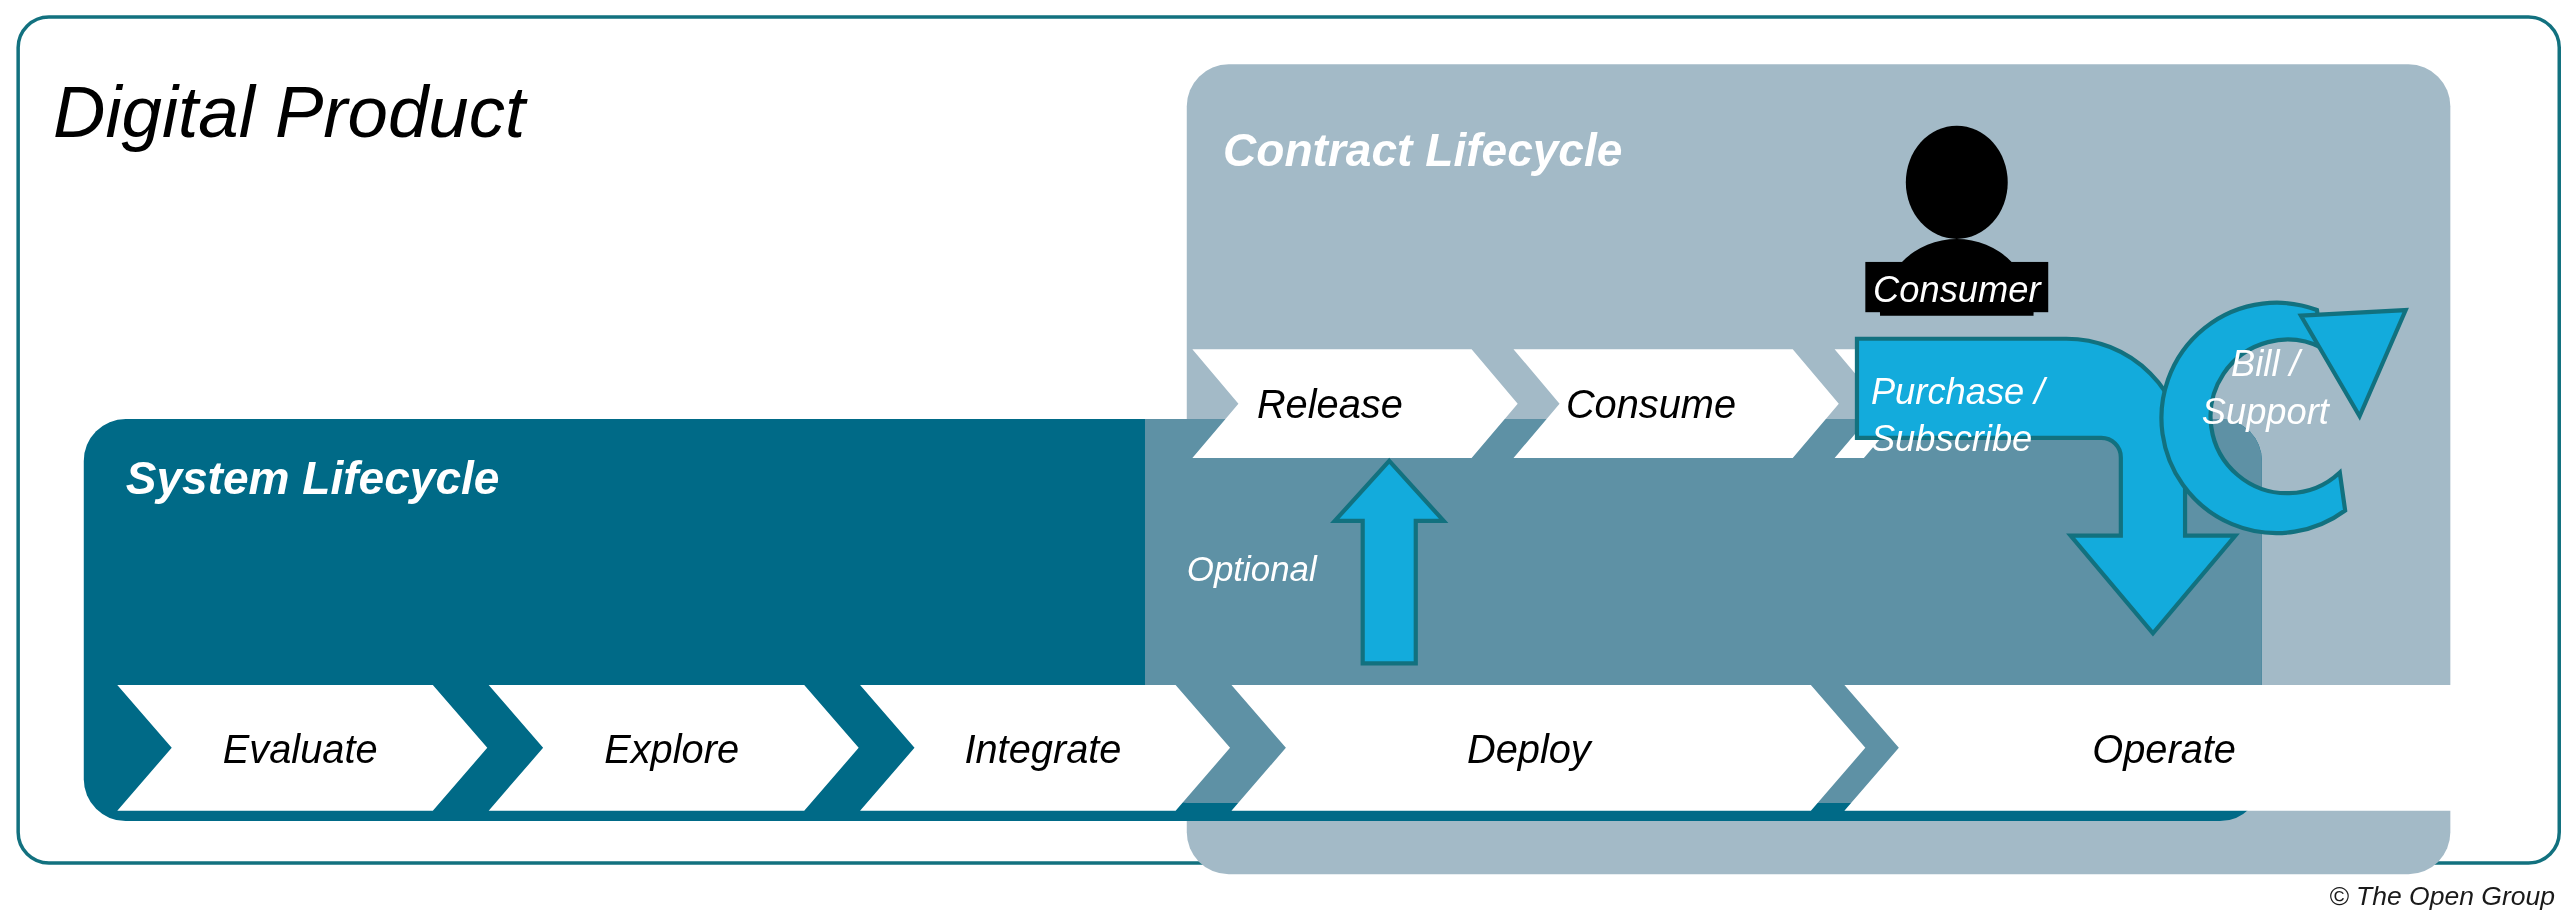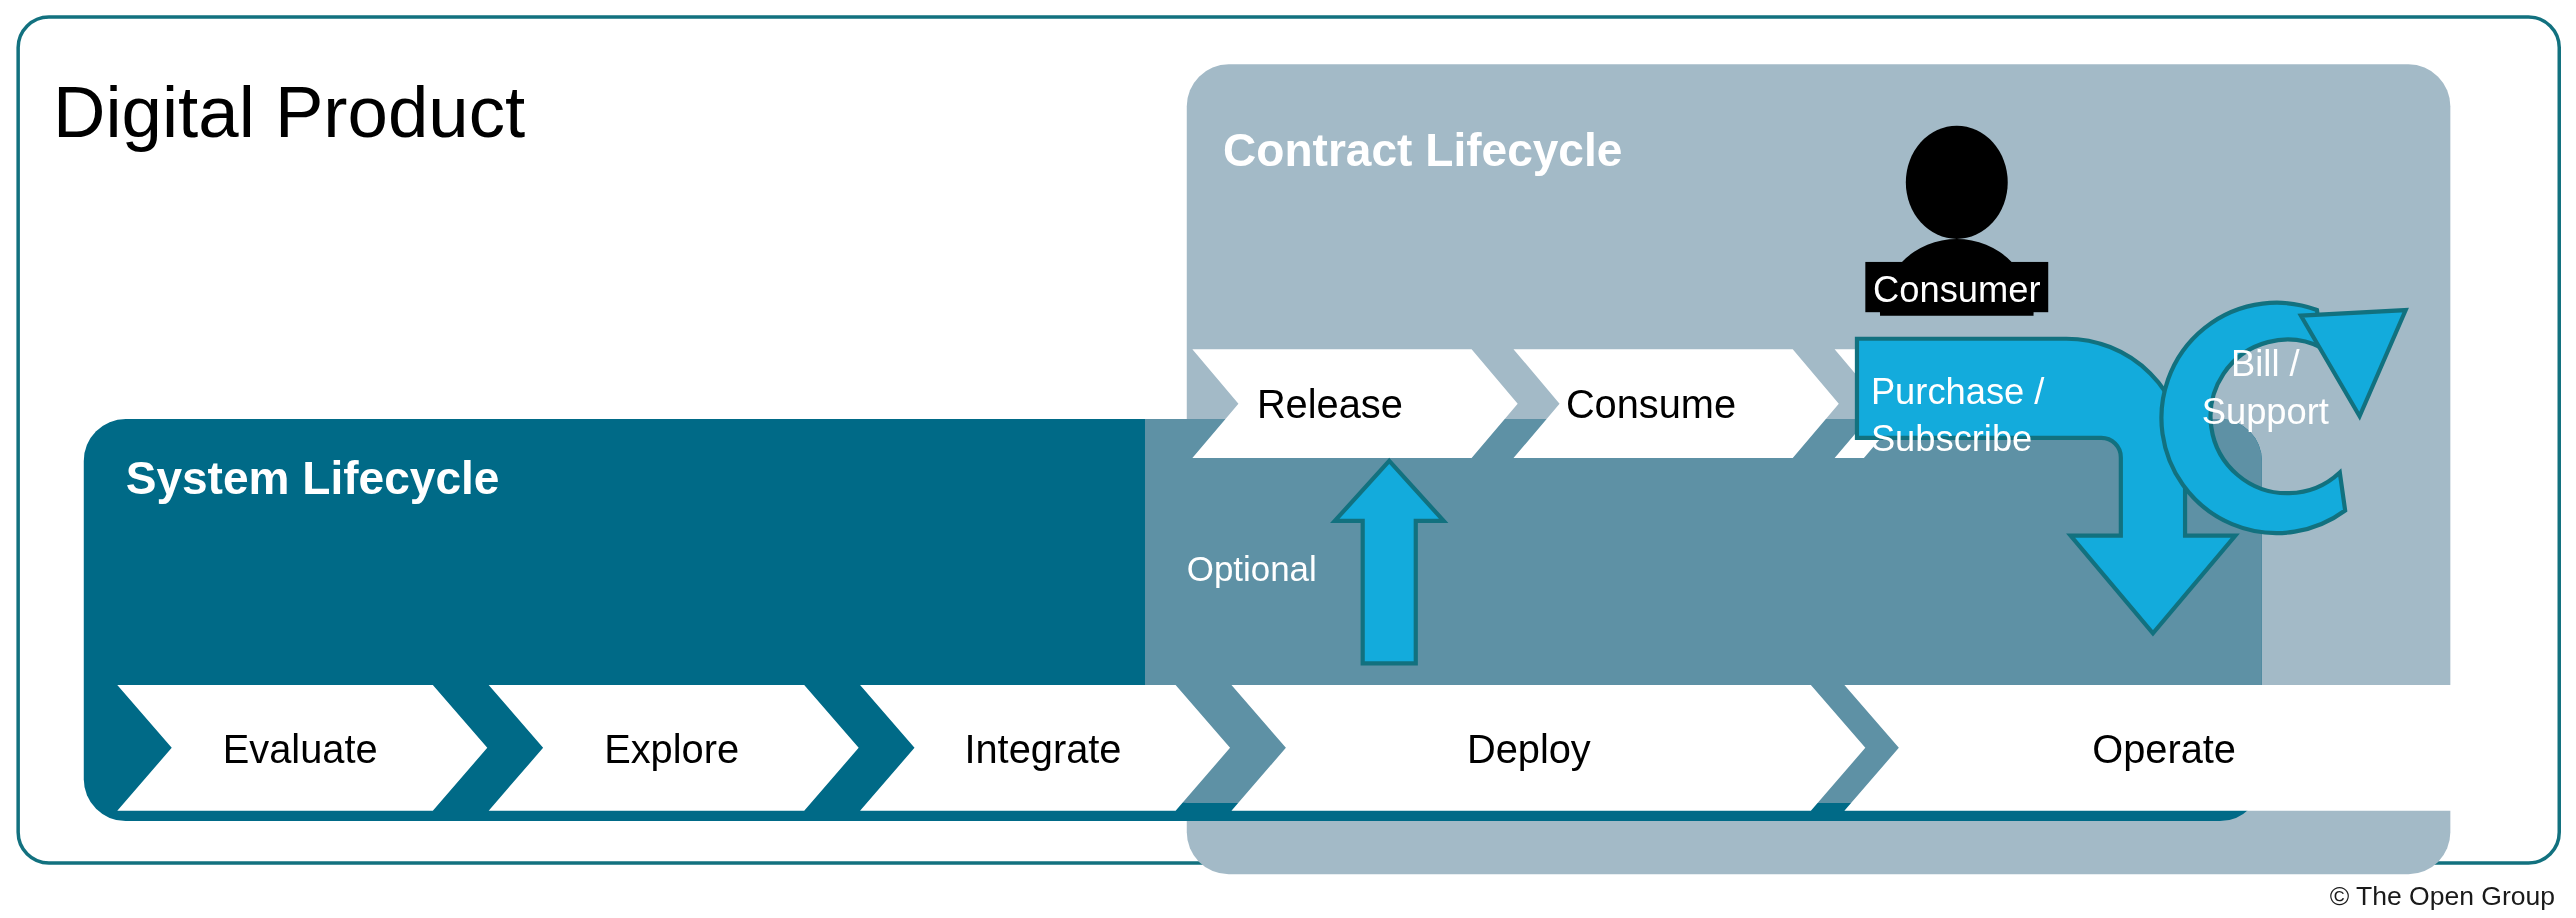--- a/index.html
+++ b/index.html
@@ -12,20 +12,21 @@
     height: 919px;
     font-family: "Liberation Sans", sans-serif;
     position: relative;
     overflow: hidden;
   }
   #stage {
     position: absolute;
     left: 0; top: 0;
     width: 2576px;
     height: 919px;
+    font-style: italic;
   }
   svg#diagram {
     position: absolute;
     left: 0; top: 0;
     width: 2576px;
     height: 919px;
     display: block;
   }
   .frame-border {
     fill: none;

